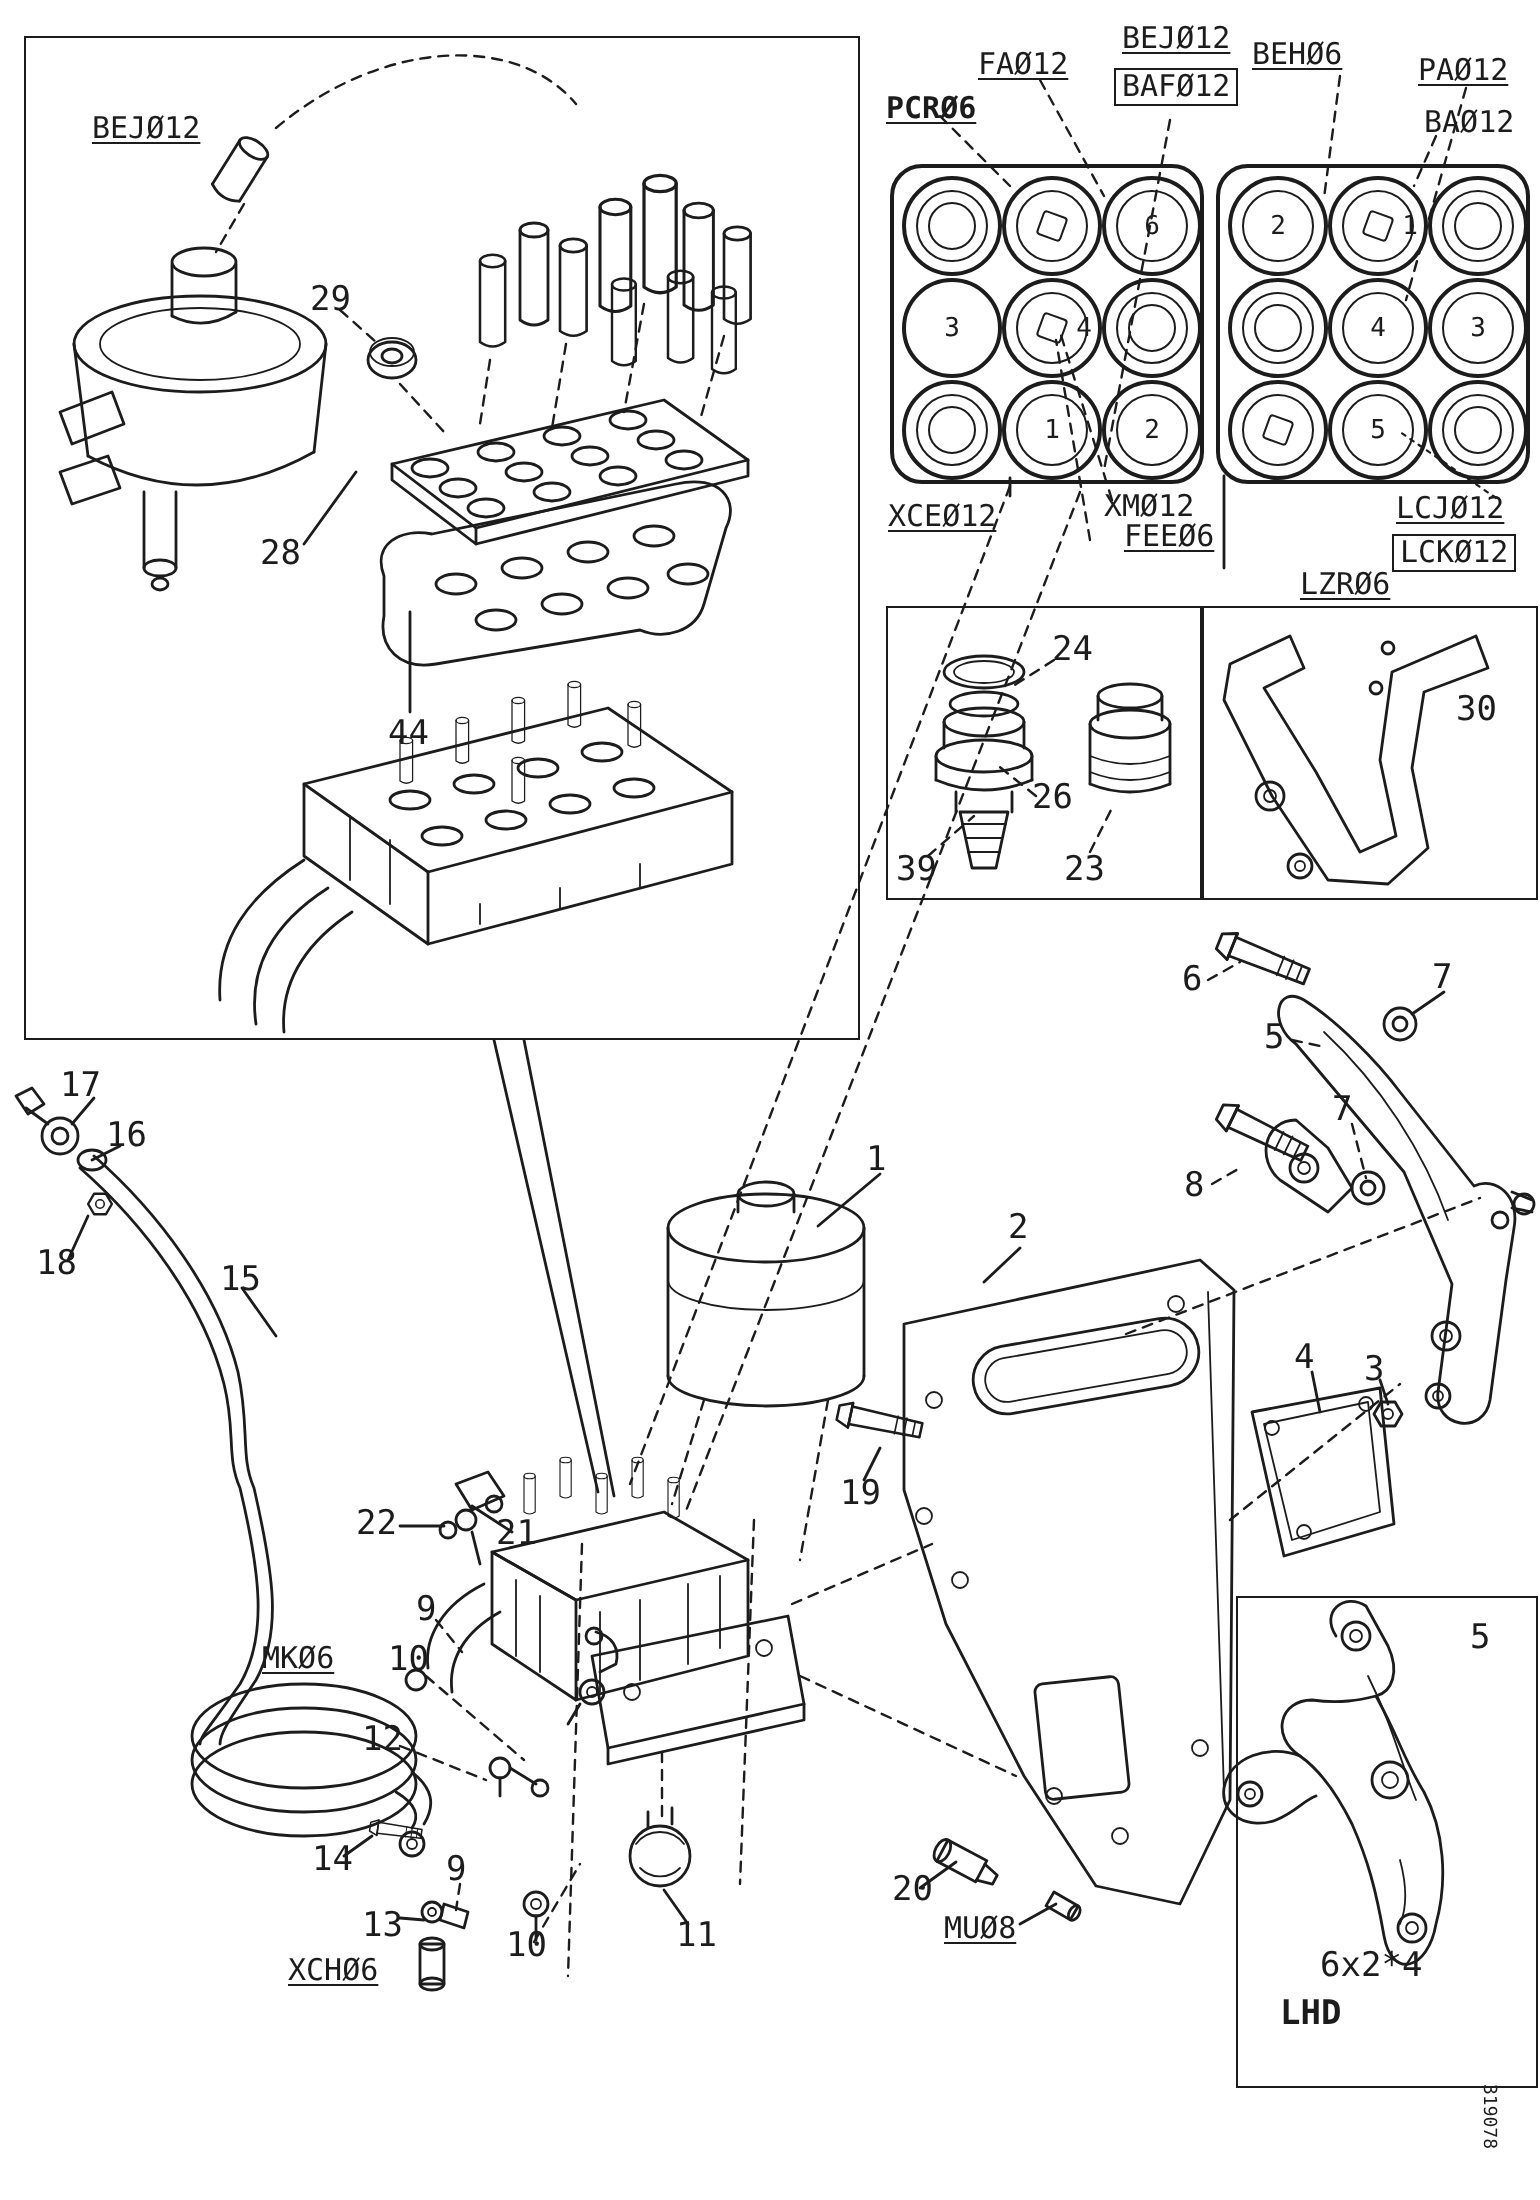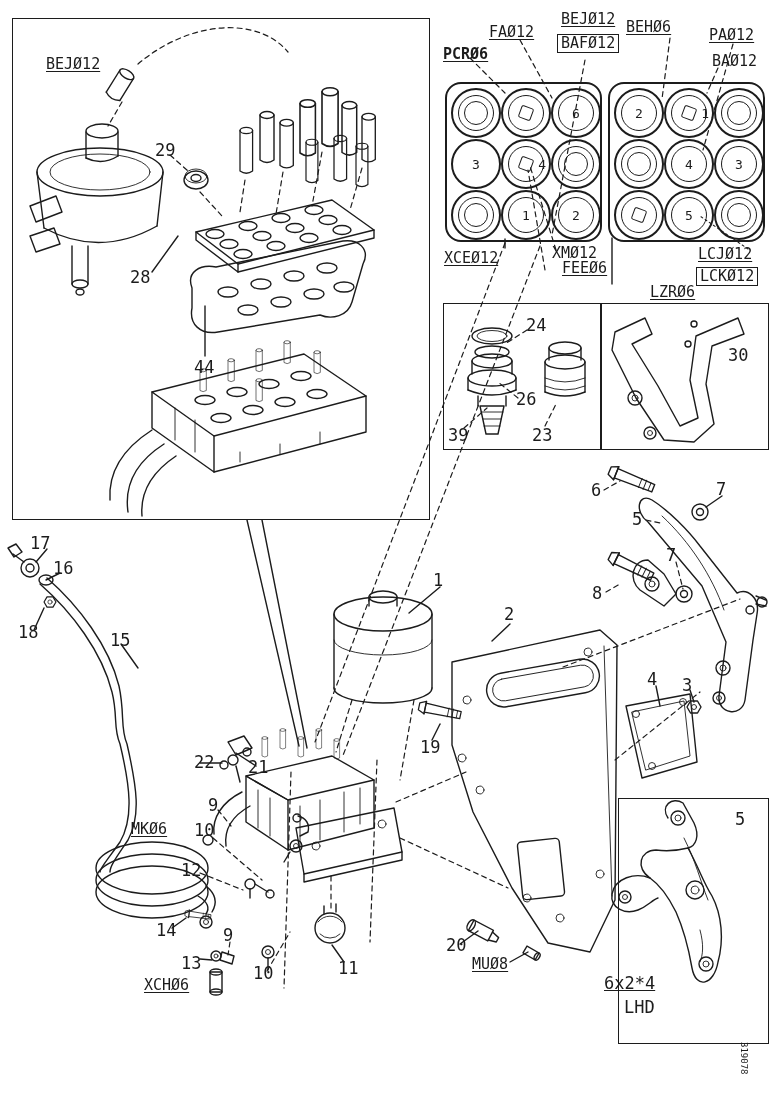--- a/index.html
+++ b/index.html
@@ -496,33 +496,33 @@
       <span class="callout n" style="left: 592px; top: 584px;">8</span>
       <span class="callout n" style="left: 433px; top: 571px;">1</span>
       <span class="callout n" style="left: 504px; top: 605px;">2</span>
       <span class="callout n" style="left: 420px; top: 738px;">19</span>
       <span class="callout n" style="left: 647px; top: 670px;">4</span>
       <span class="callout n" style="left: 682px; top: 676px;">3</span>
       <span class="callout n" style="left: 30px; top: 534px;">17</span>
       <span class="callout n" style="left: 53px; top: 559px;">16</span>
       <span class="callout n" style="left: 18px; top: 623px; text-align: center;">18</span>
       <span class="callout n" style="left: 110px; top: 631px;">15</span>
-      <span class="callout n" style="left: 194px; top: 753px;">22</span>
+      <span class="callout n" style="left: 178px; top: 753px;">22</span>
       <span class="callout n" style="left: 248px; top: 758px; text-align: right;">21</span>
       <span class="callout n" style="left: 208px; top: 796px;">9</span>
       <span class="callout u" style="left: 131px; top: 821px;">MKØ6</span>
       <span class="callout n" style="left: 194px; top: 821px;">10</span>
       <span class="callout n" style="left: 181px; top: 861px;">12</span>
       <span class="callout n" style="left: 156px; top: 921px;">14</span>
       <span class="callout n" style="left: 223px; top: 926px;">9</span>
       <span class="callout n" style="left: 181px; top: 954px;">13</span>
       <span class="callout u" style="left: 144px; top: 977px;">XCHØ6</span>
       <span class="callout n" style="left: 253px; top: 964px;">10</span>
       <span class="callout n" style="left: 338px; top: 959px;">11</span>
       <span class="callout n" style="left: 446px; top: 936px;">20</span>
       <span class="callout u" style="left: 472px; top: 956px;">MUØ8</span>
       <span class="callout n" style="left: 735px; top: 810px;">5</span>
-      <span class="callout n" style="left: 604px; top: 974px; text-decoration: underline;">6x2*4</span>
-      <span class="callout n" style="left: 624px; top: 998px;">LHD</span>
+      <span class="callout n" style="left: 660px; top: 974px;">6x2*4</span>
+      <span class="callout n" style="left: 640px; top: 998px; font-weight: bold;">LHD</span>
       <span class="callout" style="left: 748px; top: 1042px; transform: rotate(90deg); font-size: 9px;">319078</span>
     </div>
 
 </div>
 
 </body></html>

